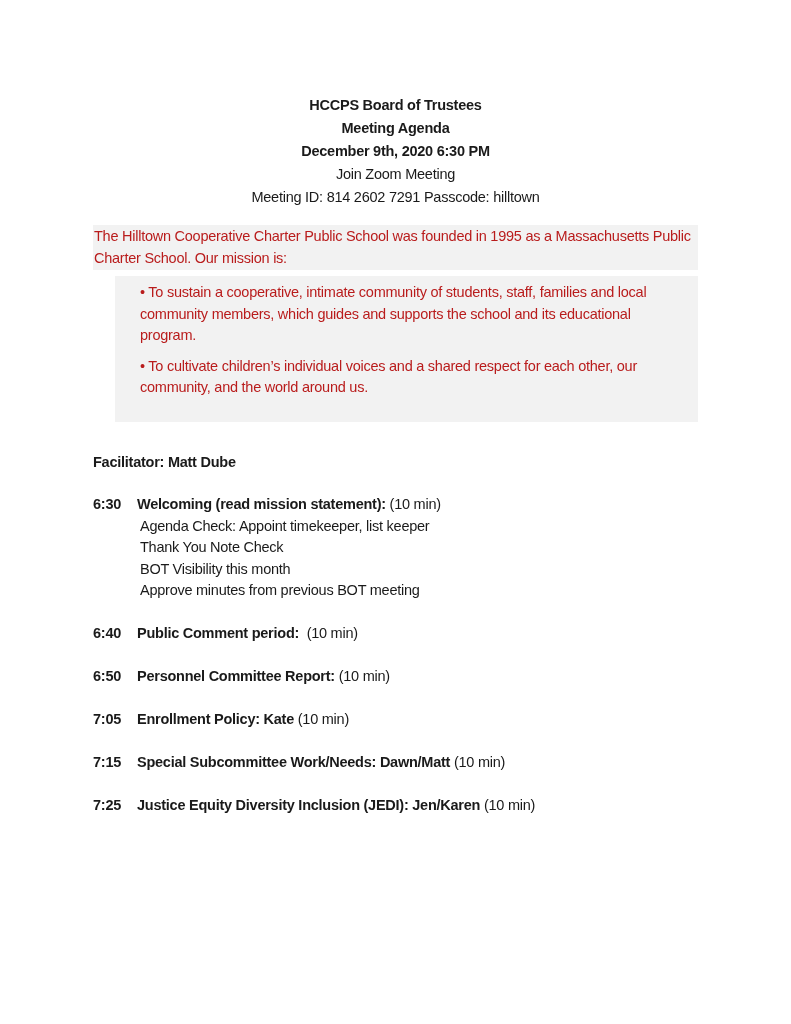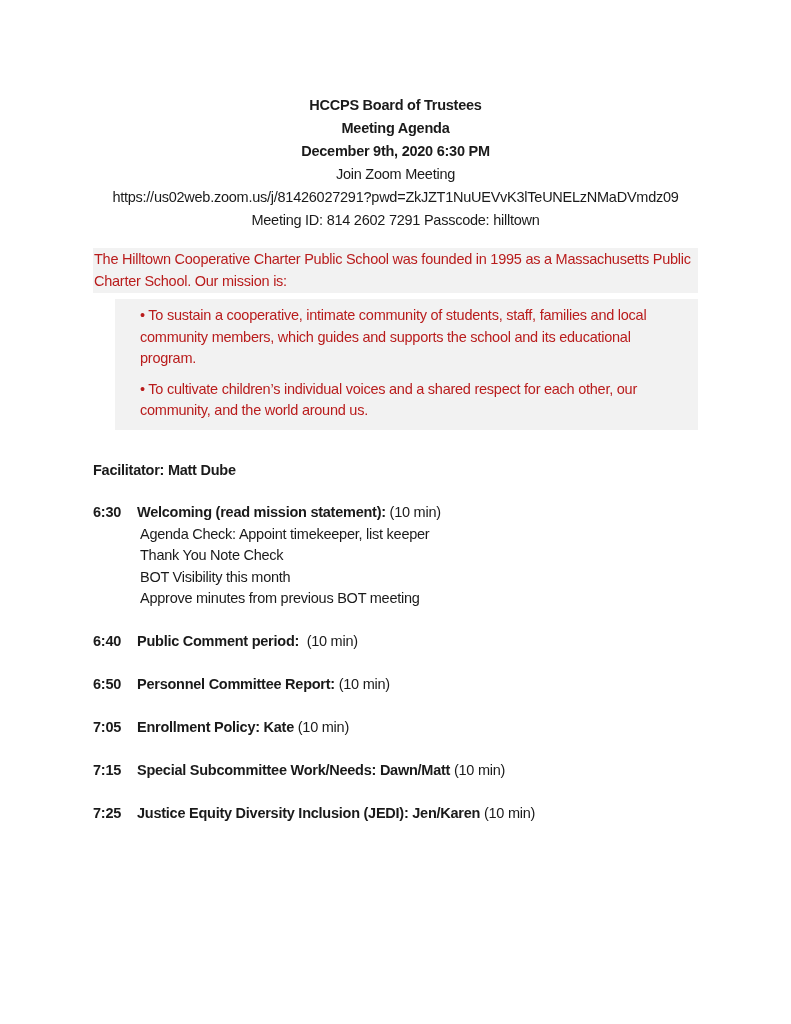--- a/index.html
+++ b/index.html
@@ -30,21 +30,21 @@
     padding: 1px 2px 1px 1px;
     white-space: normal;
   }
   .mission-bullets {
     margin: 6px 93px 0 115px;
     background: #f2f2f2;
     padding: 6px 8px 7px 25px;
     line-height: 21.5px;
   }
   .mission-bullets p { margin: 0 0 9px 0; }
-  .mission-bullets p:last-child { margin-bottom: 1px; }
+  .mission-bullets p:last-child { margin-bottom: 16px; }
   .facilitator {
     margin: 30px 93px 0 93px;
     font-weight: bold;
     line-height: 21.5px;
   }
   .agenda {
     margin: 21px 93px 0 93px;
   }
   .agenda-item {
     display: flex;
@@ -67,21 +67,20 @@
 </head>
 <body>
 
 <div class="page">
 
   <div class="doc-header">
     <div class="line bold">HCCPS Board of Trustees</div>
     <div class="line bold">Meeting Agenda</div>
     <div class="line bold">December 9th, 2020 6:30 PM</div>
     <div class="line">Join Zoom Meeting</div>
-    <div class="line">https://us02web.zoom.us/j/81426027291?pwd=ZkJZT1NuUEVvK3lTeUNELzNMaDVmdz09</div>
     <div class="line">Meeting ID: 814 2602 7291 Passcode: hilltown</div>
   </div>
 
   <div class="mission">
     <p class="mission-intro">The Hilltown Cooperative Charter Public School was founded in 1995 as a Massachusetts Public Charter School. Our mission is:</p>
     <div class="mission-bullets">
       <p>• To sustain a cooperative, intimate community of students, staff, families and local community members, which guides and supports the school and its educational program.</p>
       <p>• To cultivate children’s individual voices and a shared respect for each other, our community, and the world around us.</p>
     </div>
   </div>

